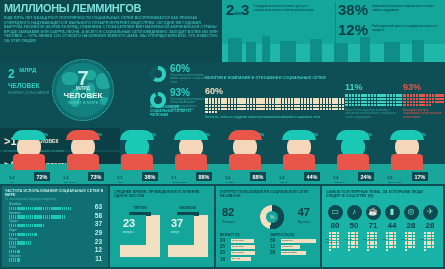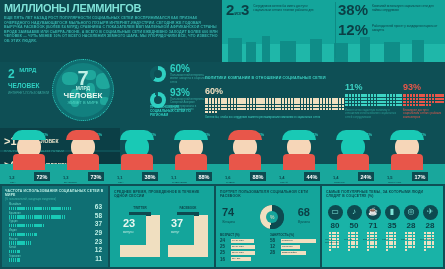--- a/index.html
+++ b/index.html
@@ -827,23 +827,23 @@
           <div class="cardnum">37</div>
           <div class="cardunit">минут</div>
         </div>
       </div>
     </div>
   </div>
 
   <div class="panel p3" style="padding:4px 4px;">
     <div class="ptl">ПОРТРЕТ ПОЛЬЗОВАТЕЛЯ СОЦИАЛЬНОЙ СЕТИ FACEBOOK</div>
     <div style="position:relative;height:26px;margin-top:6px;">
-      <div class="gend" style="left:2px;top:2px;">74</div>
+      <div class="gend" style="left:2px;top:2px;">82</div>
       <div class="gl" style="position:absolute;left:2px;top:15px;">Женщины</div>
-      <div class="gend" style="right:6px;top:2px;">68</div>
+      <div class="gend" style="right:6px;top:2px;">47</div>
       <div class="gl" style="position:absolute;right:6px;top:15px;">Мужчины</div>
       <div class="pdonut" style="top:0;">
         <div style="position:absolute;inset:0;border-radius:50%;background:conic-gradient(#0d4a50 0 53%,#f0dfc0 53% 100%);"></div>
         <u></u>
         <s>%</s>
       </div>
     </div>
     <div style="display:flex;gap:6px;margin-top:2px;">
       <div style="width:46px;">
         <div class="sectitle">ВОЗРАСТ (%)</div>
@@ -1002,21 +1002,21 @@
             <b></b>
             <b></b>
             <b></b>
           </div>
           <div class="tlbl">Еда и напитки</div>
         </div>
         <div class="topic" style="left: 57px; top: 0px;">
           <div class="ticon">
             <span style="position:absolute;left:0;right:0;top:2px;text-align:center;font-size:8px;color:#7fe3d8;">▮</span>
           </div>
-          <div class="tval">35</div>
+          <div class="tval">44</div>
           <div class="tgrid">
             <b></b>
             <b></b>
             <b></b>
             <b></b>
             <b></b>
             <b></b>
             <b></b>
             <b></b>
             <b></b>

